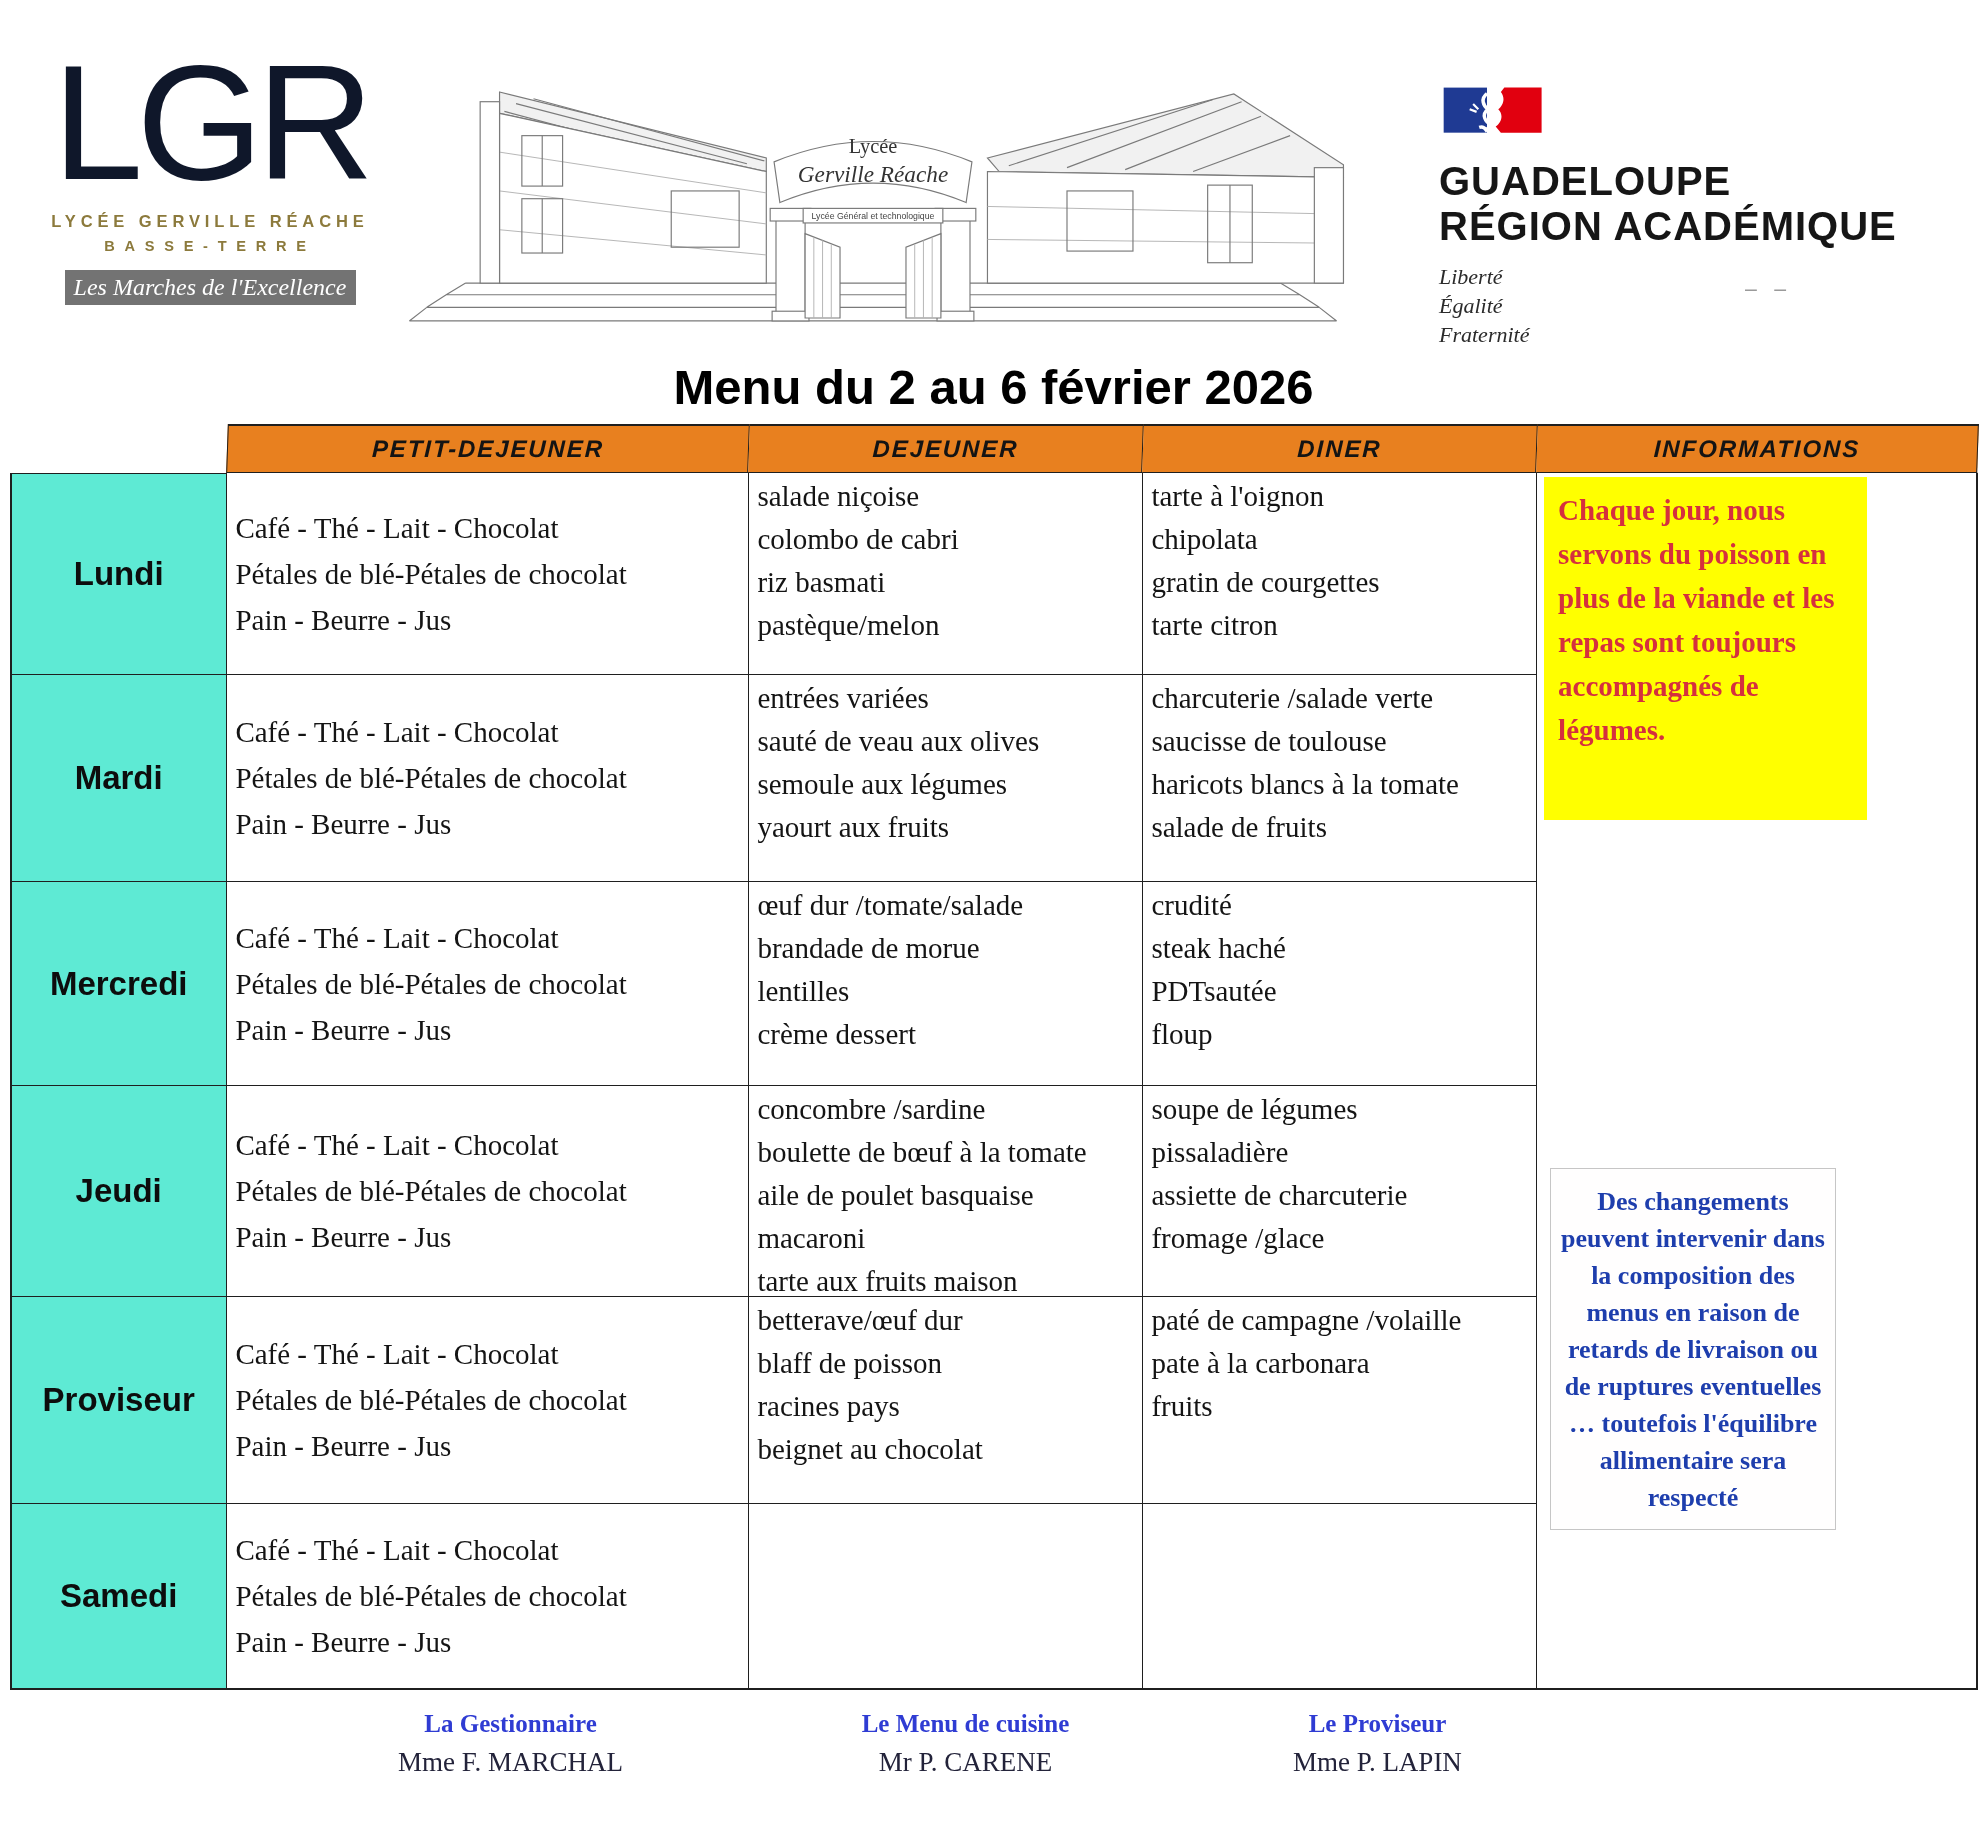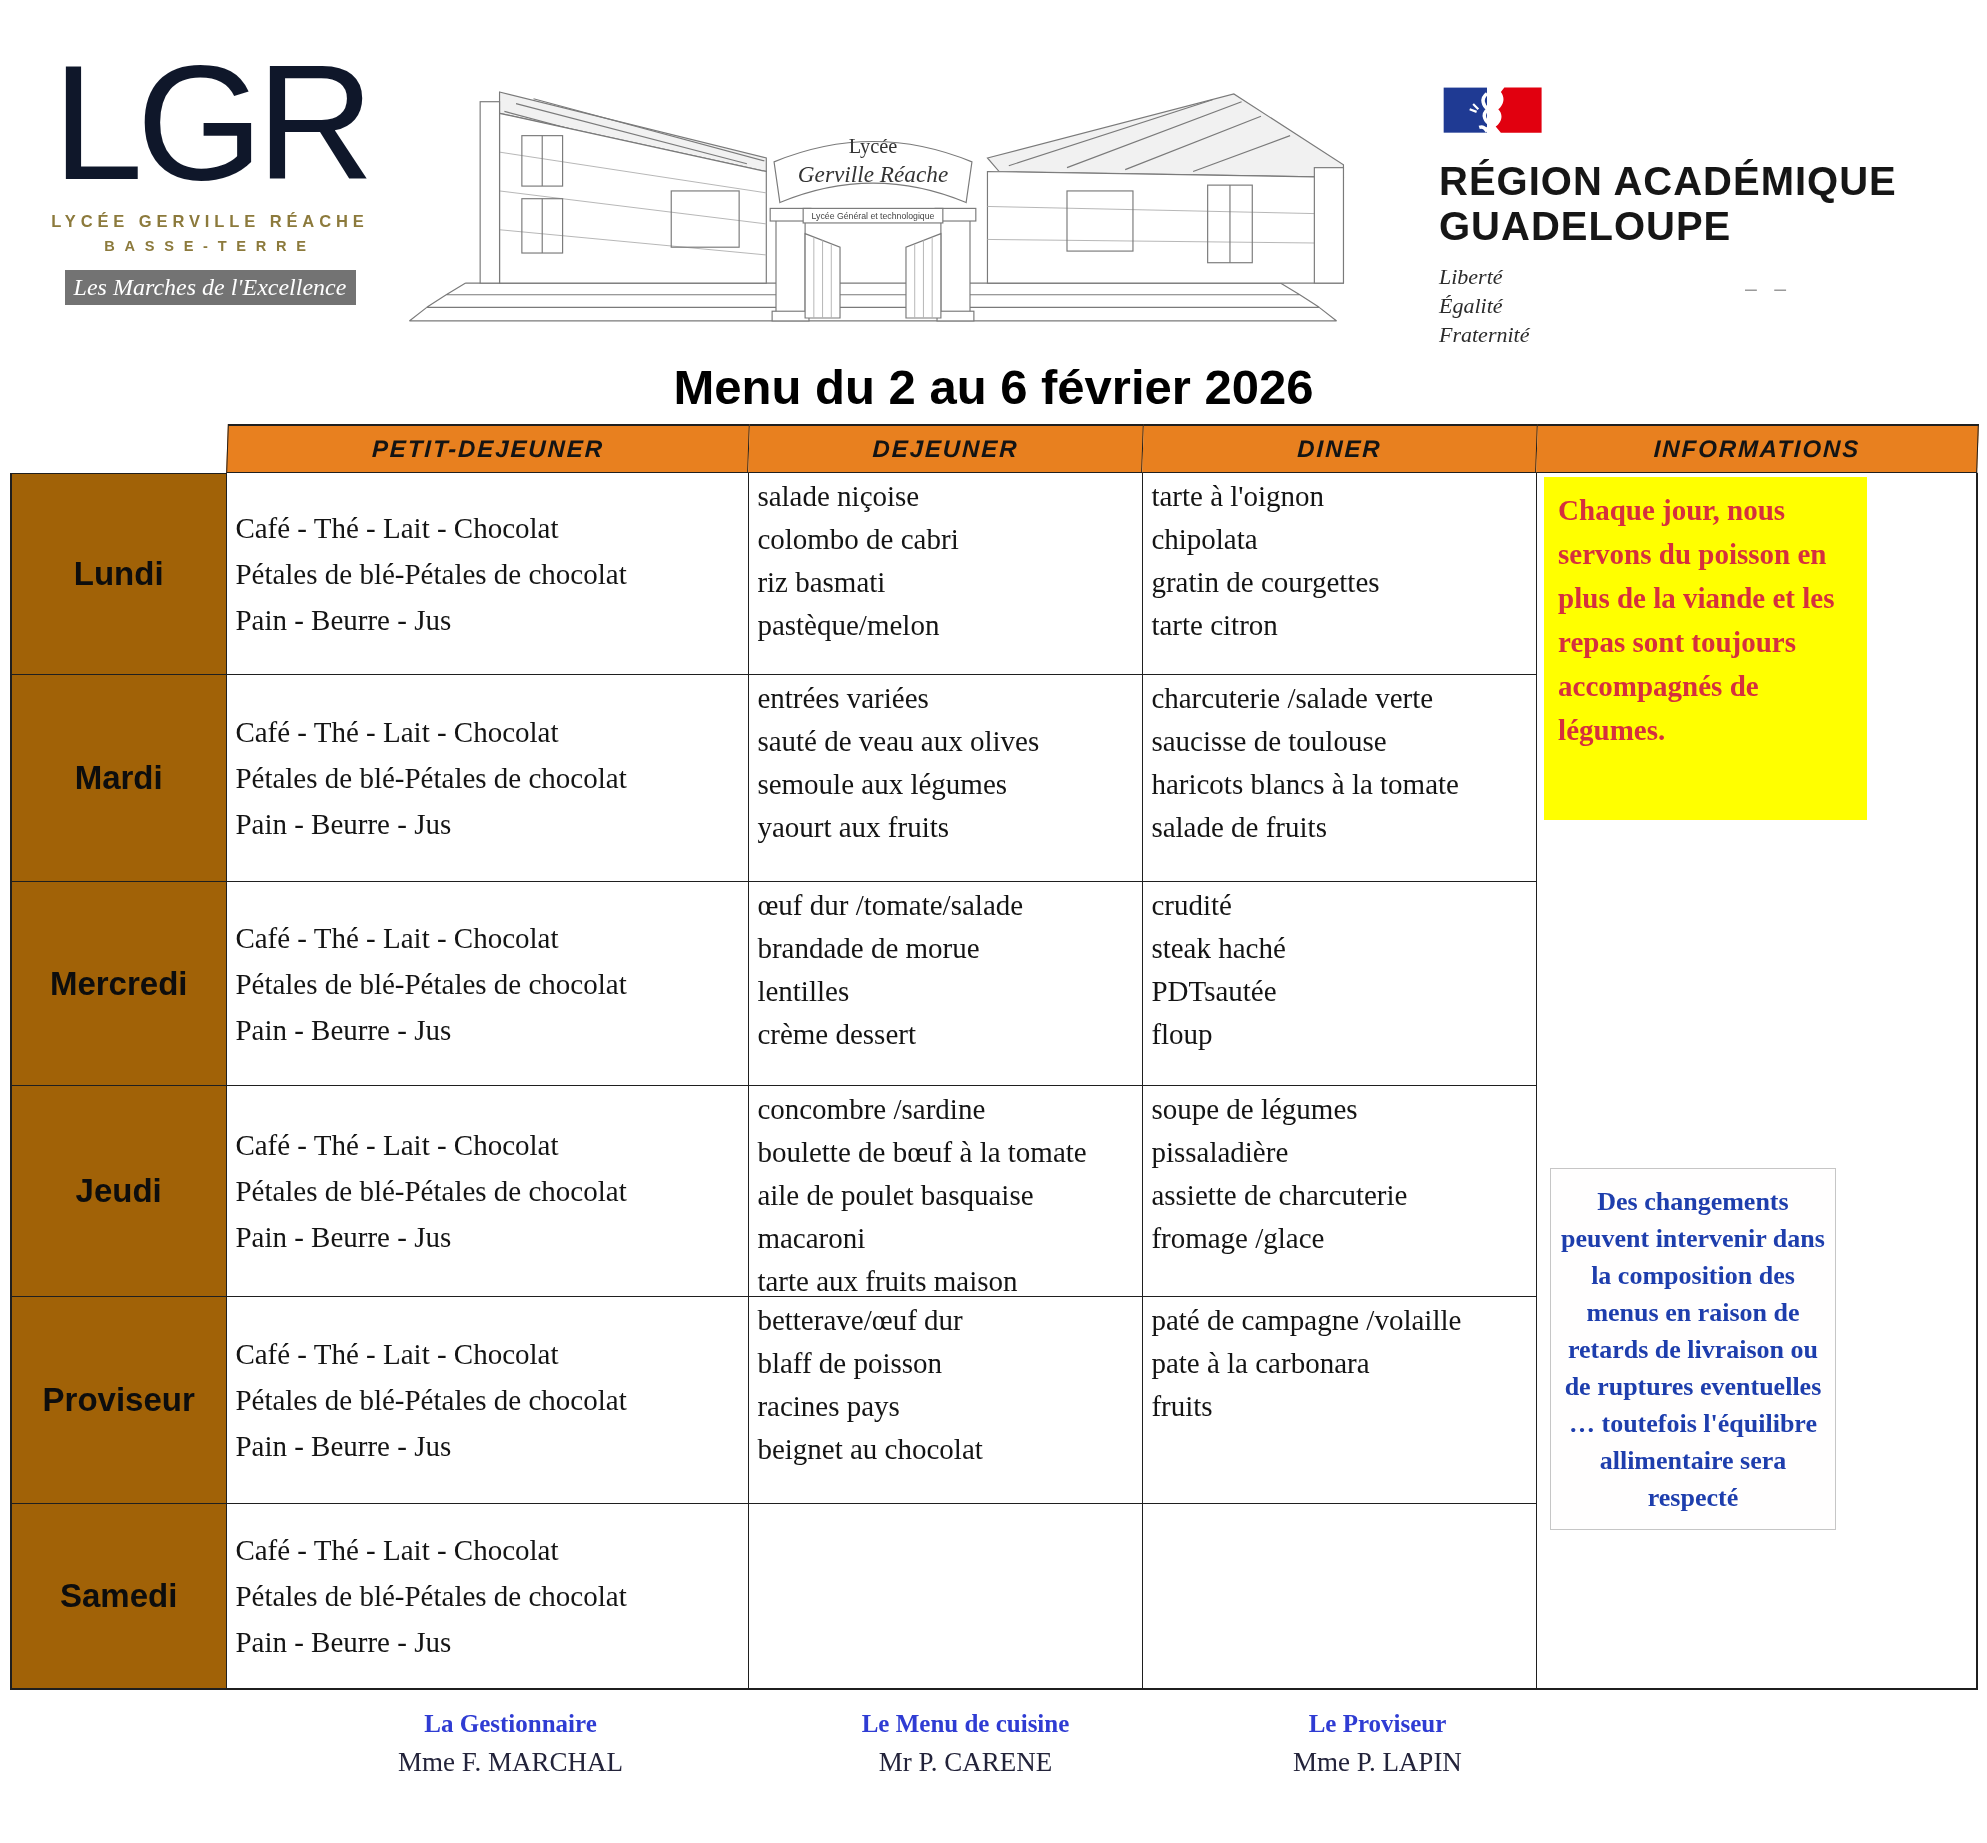--- a/index.html
+++ b/index.html
@@ -40,21 +40,21 @@
   .menu-table{position:absolute;left:9.7px;top:424px;display:grid;
               grid-template-columns:217px 522px 394px 394px 441px;
               grid-template-rows:49px 202px 207px 204px 211px 207px 186px;}
   .cell{border-right:1.9px solid #1f1f1f;border-bottom:1.9px solid #1f1f1f;background:#fff;
         box-sizing:border-box;overflow:hidden;}
   .corner{background:transparent;}
   .hdr{background:#e8801f;border-top:2.9px solid #1f1f1f;text-align:center;
        font-style:italic;font-weight:bold;font-size:24px;line-height:46px;
        letter-spacing:1.9px;color:#141414;transform:skewX(-2deg);}
   .hdr-first{border-left:1.9px solid #1f1f1f;}
-  .day{background:#a16207;border-left:2.9px solid #1f1f1f;display:flex;align-items:center;
+  .day{background:#5eead4;border-left:2.9px solid #1f1f1f;display:flex;align-items:center;
        justify-content:center;font-size:33px;font-weight:bold;color:#0d0d0d;}
   .day-first{border-top:1.9px solid #1f1f1f;}
   .bottom{border-bottom:2.9px solid #1f1f1f;}
   .food{font-family:"Liberation Serif",serif;font-size:29px;color:#141414;
         padding:1.9px 3.9px 1.9px 8.7px;}
   .food .lines div{line-height:43px;}
   .bf{display:flex;flex-direction:column;justify-content:center;}
   .bf .lines div{line-height:46px;}
   .info-cell{grid-area:2/5/8/6;border-right:2.9px solid #1f1f1f;border-bottom:2.9px solid #1f1f1f;
              position:relative;background:#fff;box-sizing:border-box;}
@@ -133,22 +133,22 @@
   </div>
 
   <div class="republic">
     <svg class="flag" viewBox="0 0 130 60">
       <rect x="0" y="3" width="50" height="52" fill="#1f3a93"></rect>
       <path d="M50,10 c-8,6 -4,14 1,18 c-8,6 -3,15 4,18 l-6,6 c-2,-3 -5,-4 -8,-3" stroke="#ffffff" stroke-width="4" fill="none"></path>
       <path d="M30,28 l8,3 M34,22 l6,6" stroke="#ffffff" stroke-width="2.5" fill="none"></path>
       <path d="M66,8 c6,8 2,16 -3,20 c7,7 3,16 -3,20 l6,7 h47 V3 H70 Z" fill="#e1000f"></path>
     </svg>
     <div class="region-title">
+      <div>GUADELOUPE</div>
       <div>RÉGION ACADÉMIQUE</div>
-      <div>GUADELOUPE</div>
     </div>
     <div class="motto">
       <div>Liberté</div>
       <div>Égalité</div>
       <div>Fraternité</div>
     </div>
     <div class="dashes">– –</div>
   </div>
 
   <div class="page-title">Menu du 2 au 6 février 2026</div>

